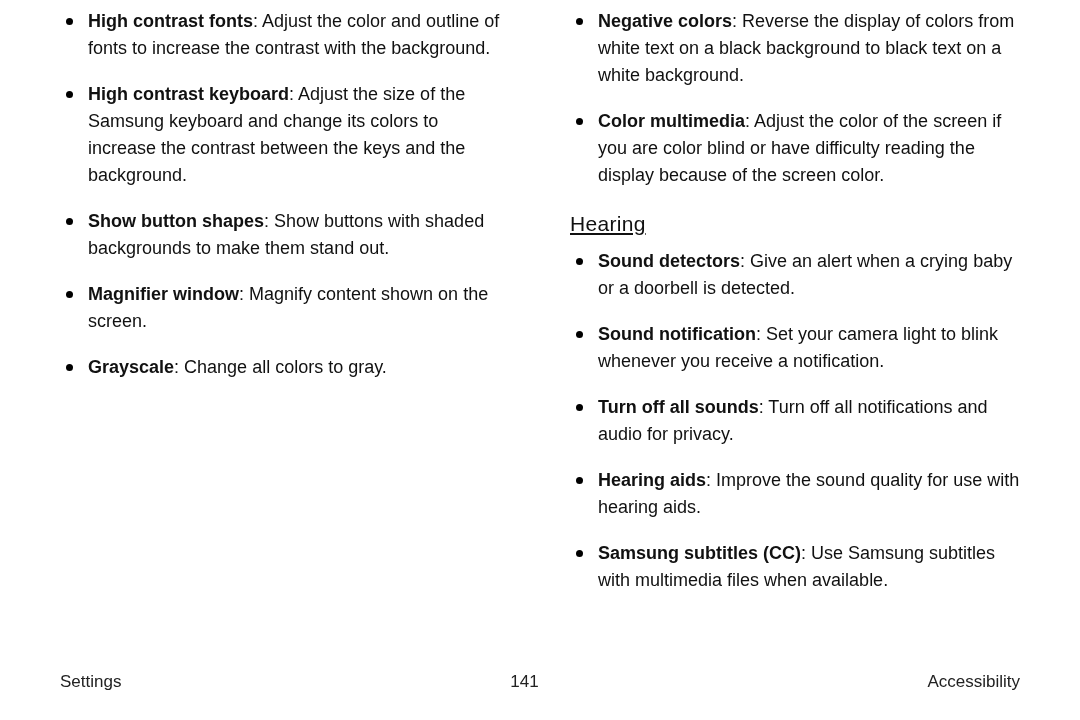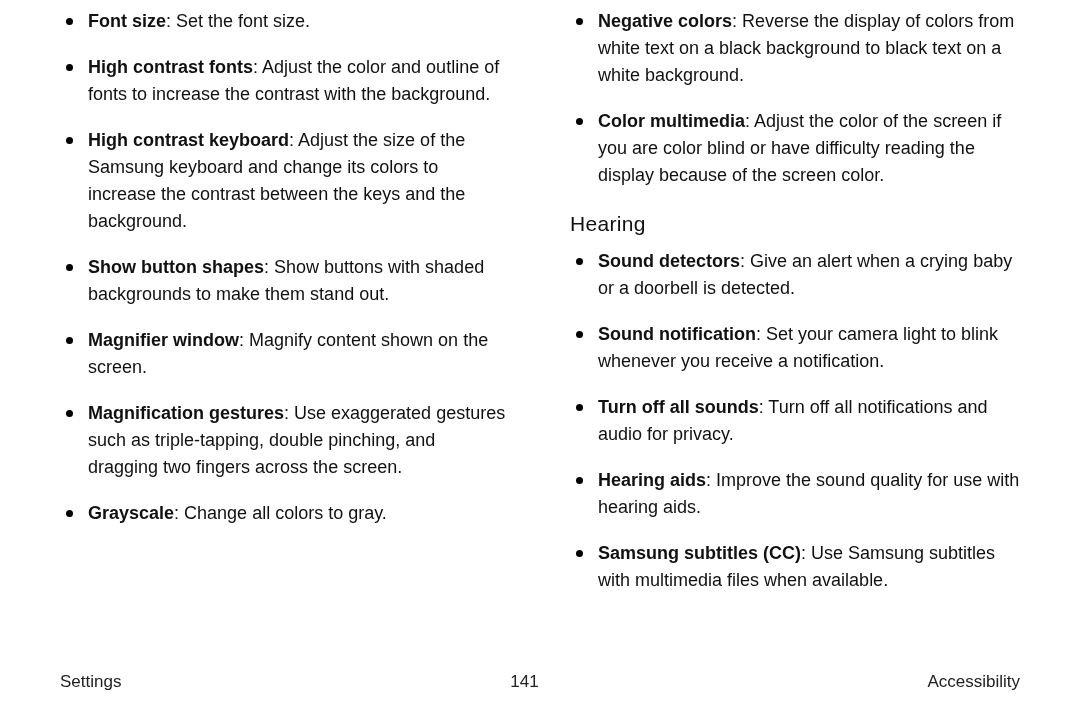--- a/index.html
+++ b/index.html
@@ -35,20 +35,21 @@
     height: 7px;
     background: #000;
     border-radius: 50%;
   }
   .term { font-weight: 700; }
   .section-heading {
     font-size: 21px;
     font-weight: 400;
     margin: 12px 0 8px 0;
     letter-spacing: 0.3px;
+    text-decoration: underline;
   }
   .footer {
     position: absolute;
     left: 60px;
     right: 60px;
     bottom: 28px;
     display: flex;
     justify-content: space-between;
     font-size: 17px;
     color: #222;
@@ -57,36 +58,30 @@
 </style>
 </head>
 <body>
 
 <div class="page">
   <div class="columns">
 
     <div class="col">
       <ul>
         <li>
-          <span class="term">Font size</span><span>: Set the font size.</span>
-        </li>
-        <li>
           <span class="term">High contrast fonts</span><span>: Adjust the color and outline of fonts to increase the contrast with the background.</span>
         </li>
         <li>
           <span class="term">High contrast keyboard</span><span>: Adjust the size of the Samsung keyboard and change its colors to increase the contrast between the keys and the background.</span>
         </li>
         <li>
           <span class="term">Show button shapes</span><span>: Show buttons with shaded backgrounds to make them stand out.</span>
         </li>
         <li>
           <span class="term">Magnifier window</span><span>: Magnify content shown on the screen.</span>
-        </li>
-        <li>
-          <span class="term">Magnification gestures</span><span>: Use exaggerated gestures such as triple-tapping, double pinching, and dragging two fingers across the screen.</span>
         </li>
         <li>
           <span class="term">Grayscale</span><span>: Change all colors to gray.</span>
         </li>
       </ul>
     </div>
 
     <div class="col">
       <ul>
         <li>

